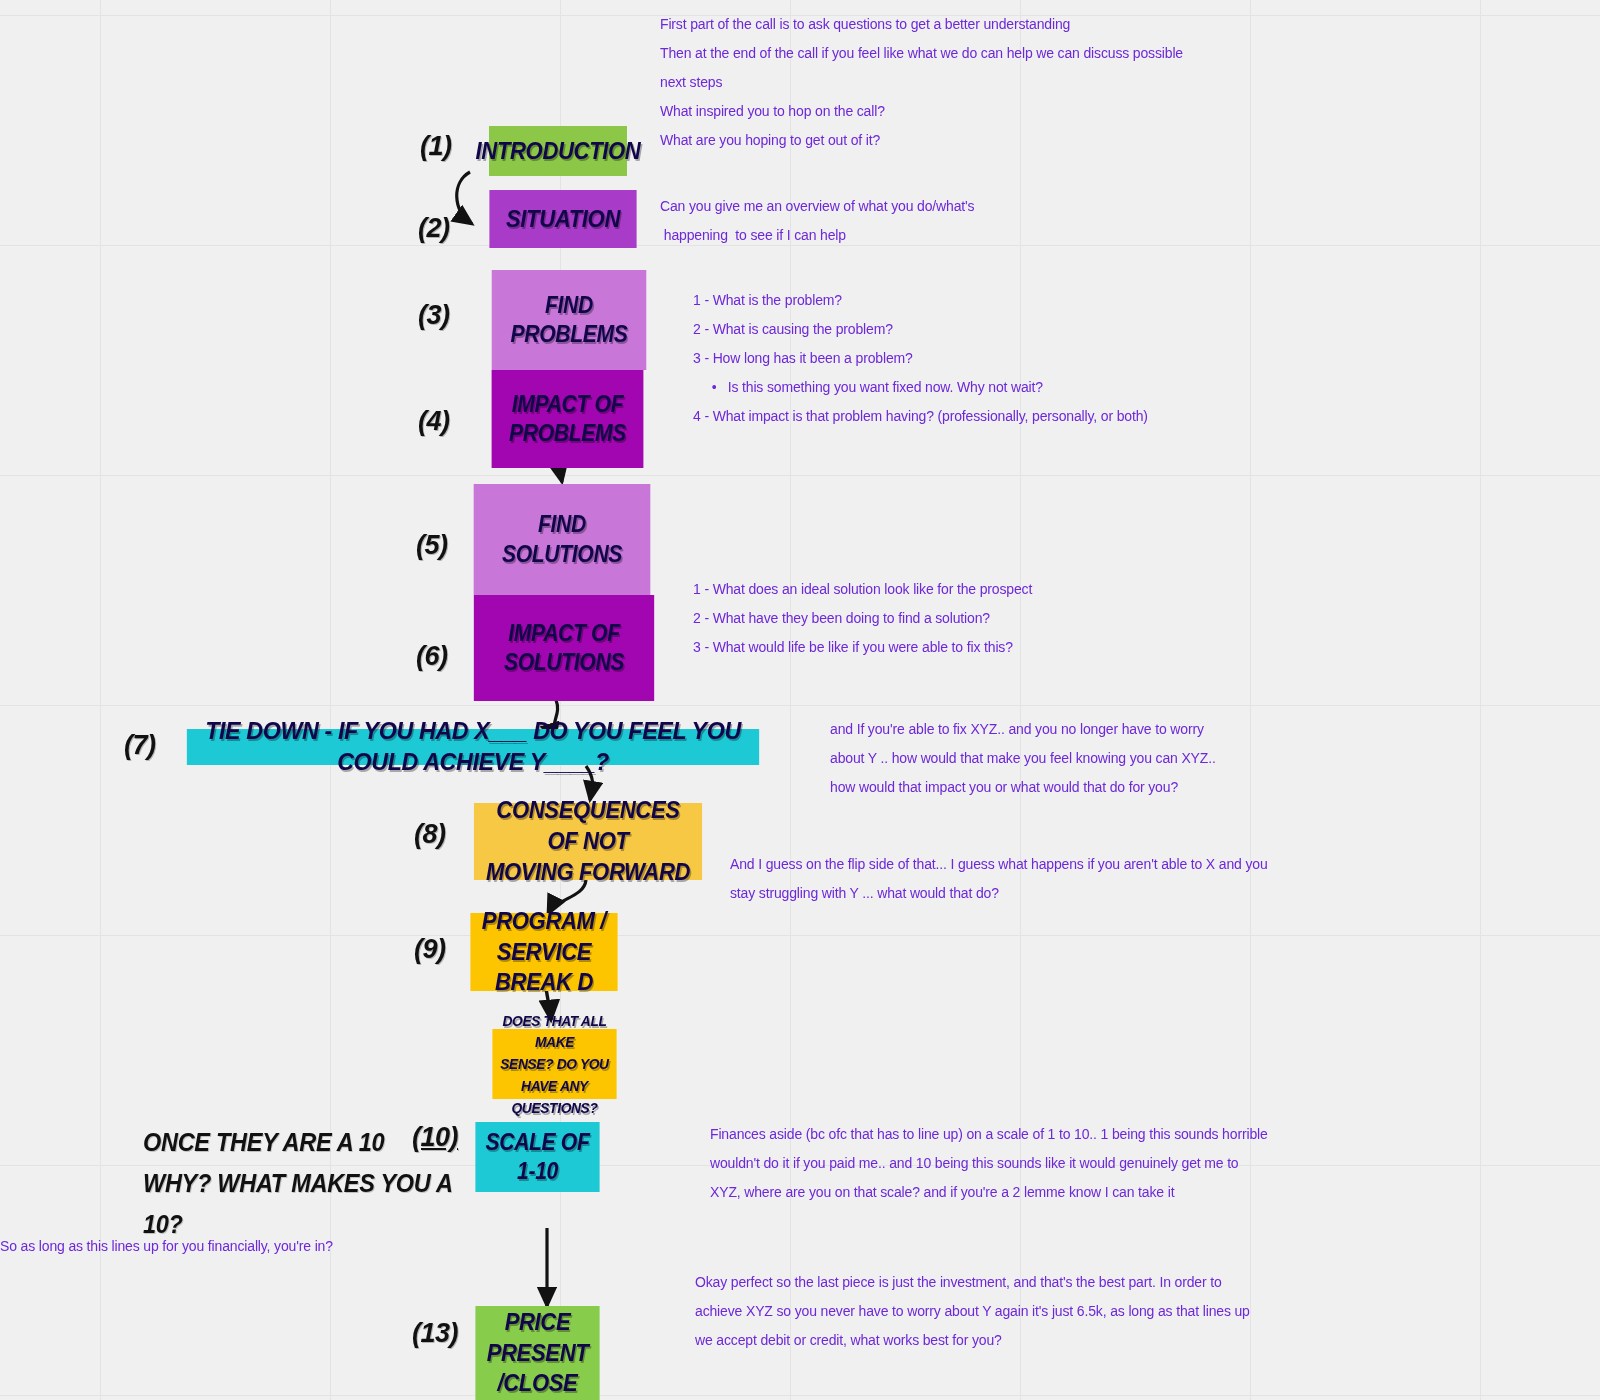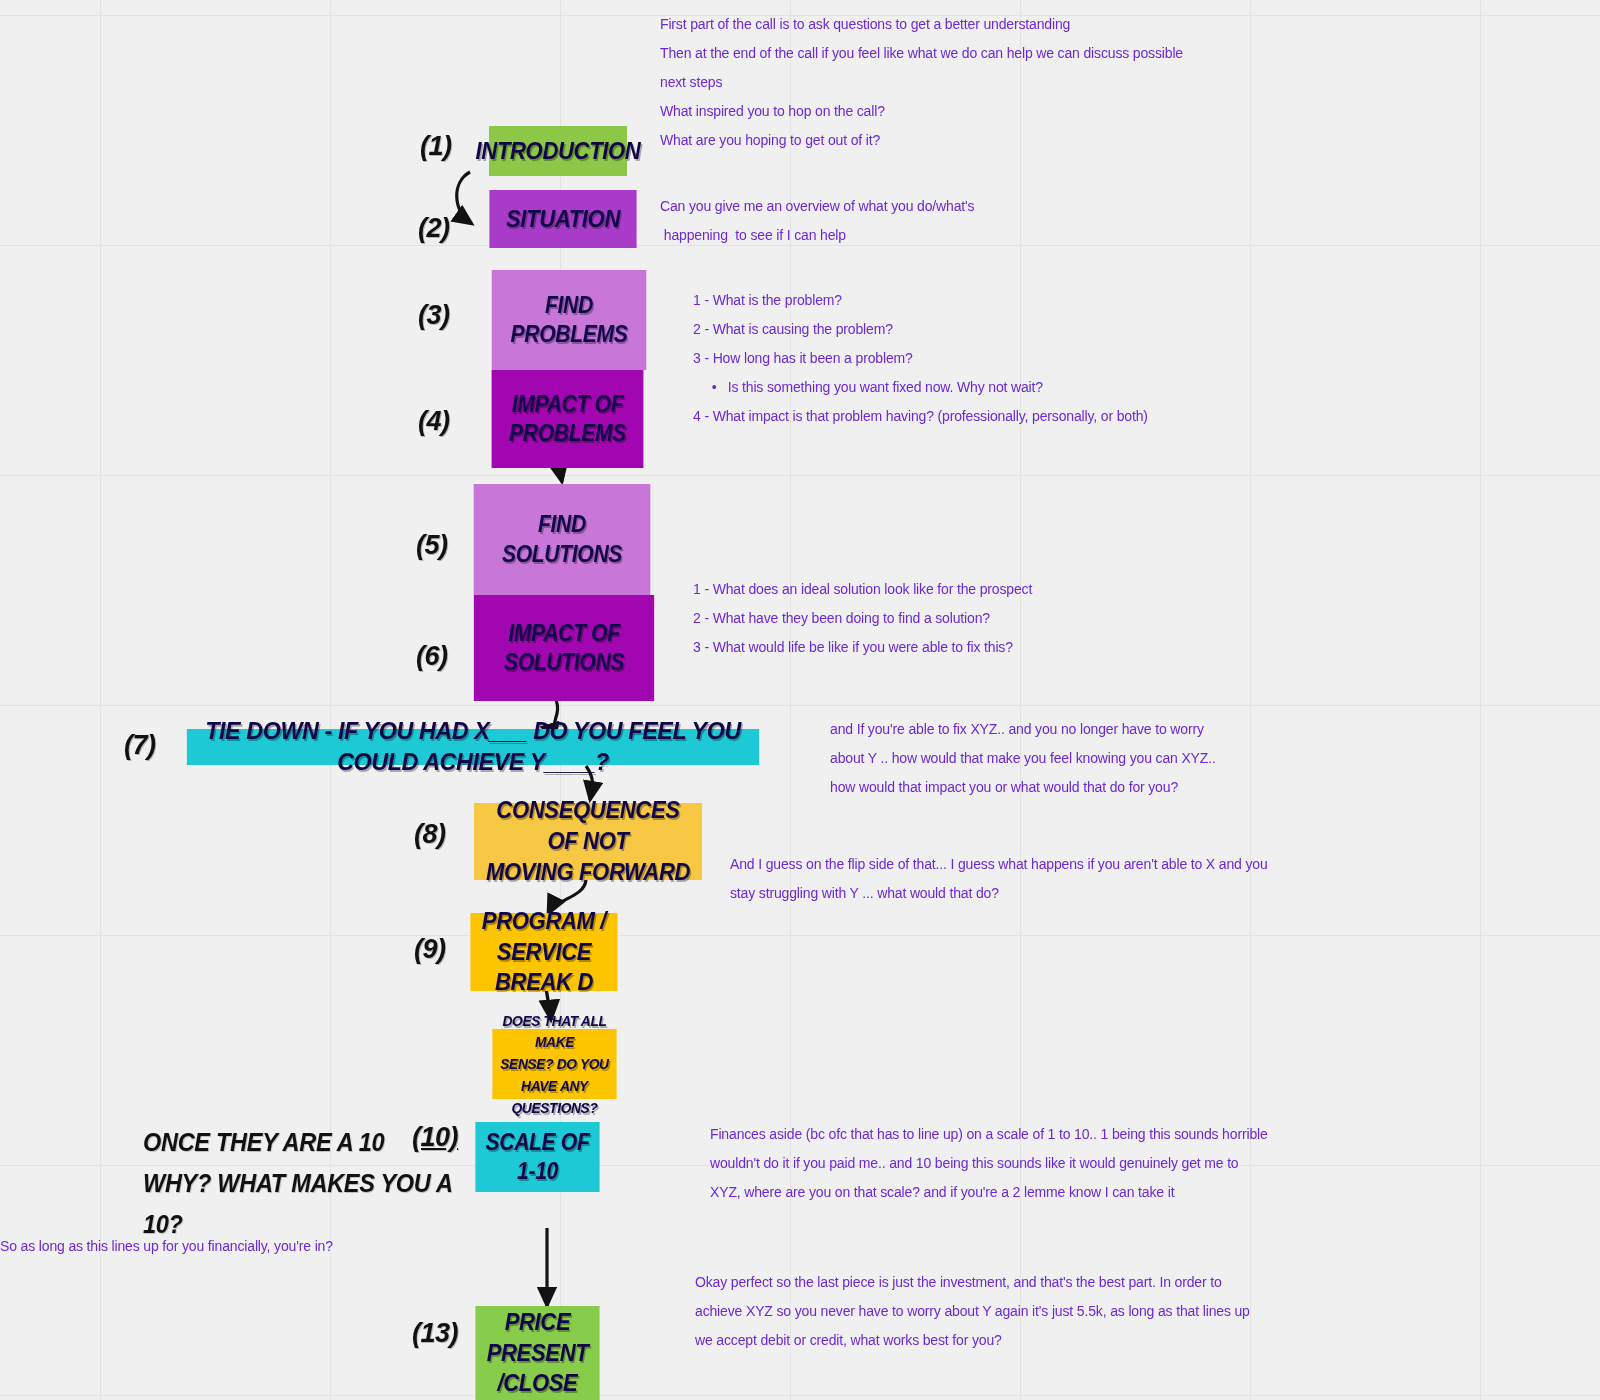--- a/index.html
+++ b/index.html
@@ -217,19 +217,19 @@
   <div class="note" style="left:730px; top:850px; width:900px;">And I guess on the flip side of that... I guess what happens if you aren't able to X and you
 stay struggling with Y ... what would that do?</div>
 
   <div class="note" style="left:710px; top:1120px; width:900px;">Finances aside (bc ofc that has to line up) on a scale of 1 to 10.. 1 being this sounds horrible
 wouldn't do it if you paid me.. and 10 being this sounds like it would genuinely get me to
 XYZ, where are you on that scale? and if you're a 2 lemme know I can take it</div>
 
   <div class="note" style="left:0; top:1232px; width:560px;">So as long as this lines up for you financially, you're in?</div>
 
   <div class="note" style="left:695px; top:1268px; width:880px;">Okay perfect so the last piece is just the investment, and that's the best part. In order to
-achieve XYZ so you never have to worry about Y again it's just 5.5k, as long as that lines up
+achieve XYZ so you never have to worry about Y again it's just 6.5k, as long as that lines up
 we accept debit or credit, what works best for you?</div>
 
   <div class="side-note" style="left:143px; top:1122px; width:330px;">ONCE THEY ARE A 10
 WHY? WHAT MAKES YOU A 10?</div>
 
 </div>
 
 </body></html>

